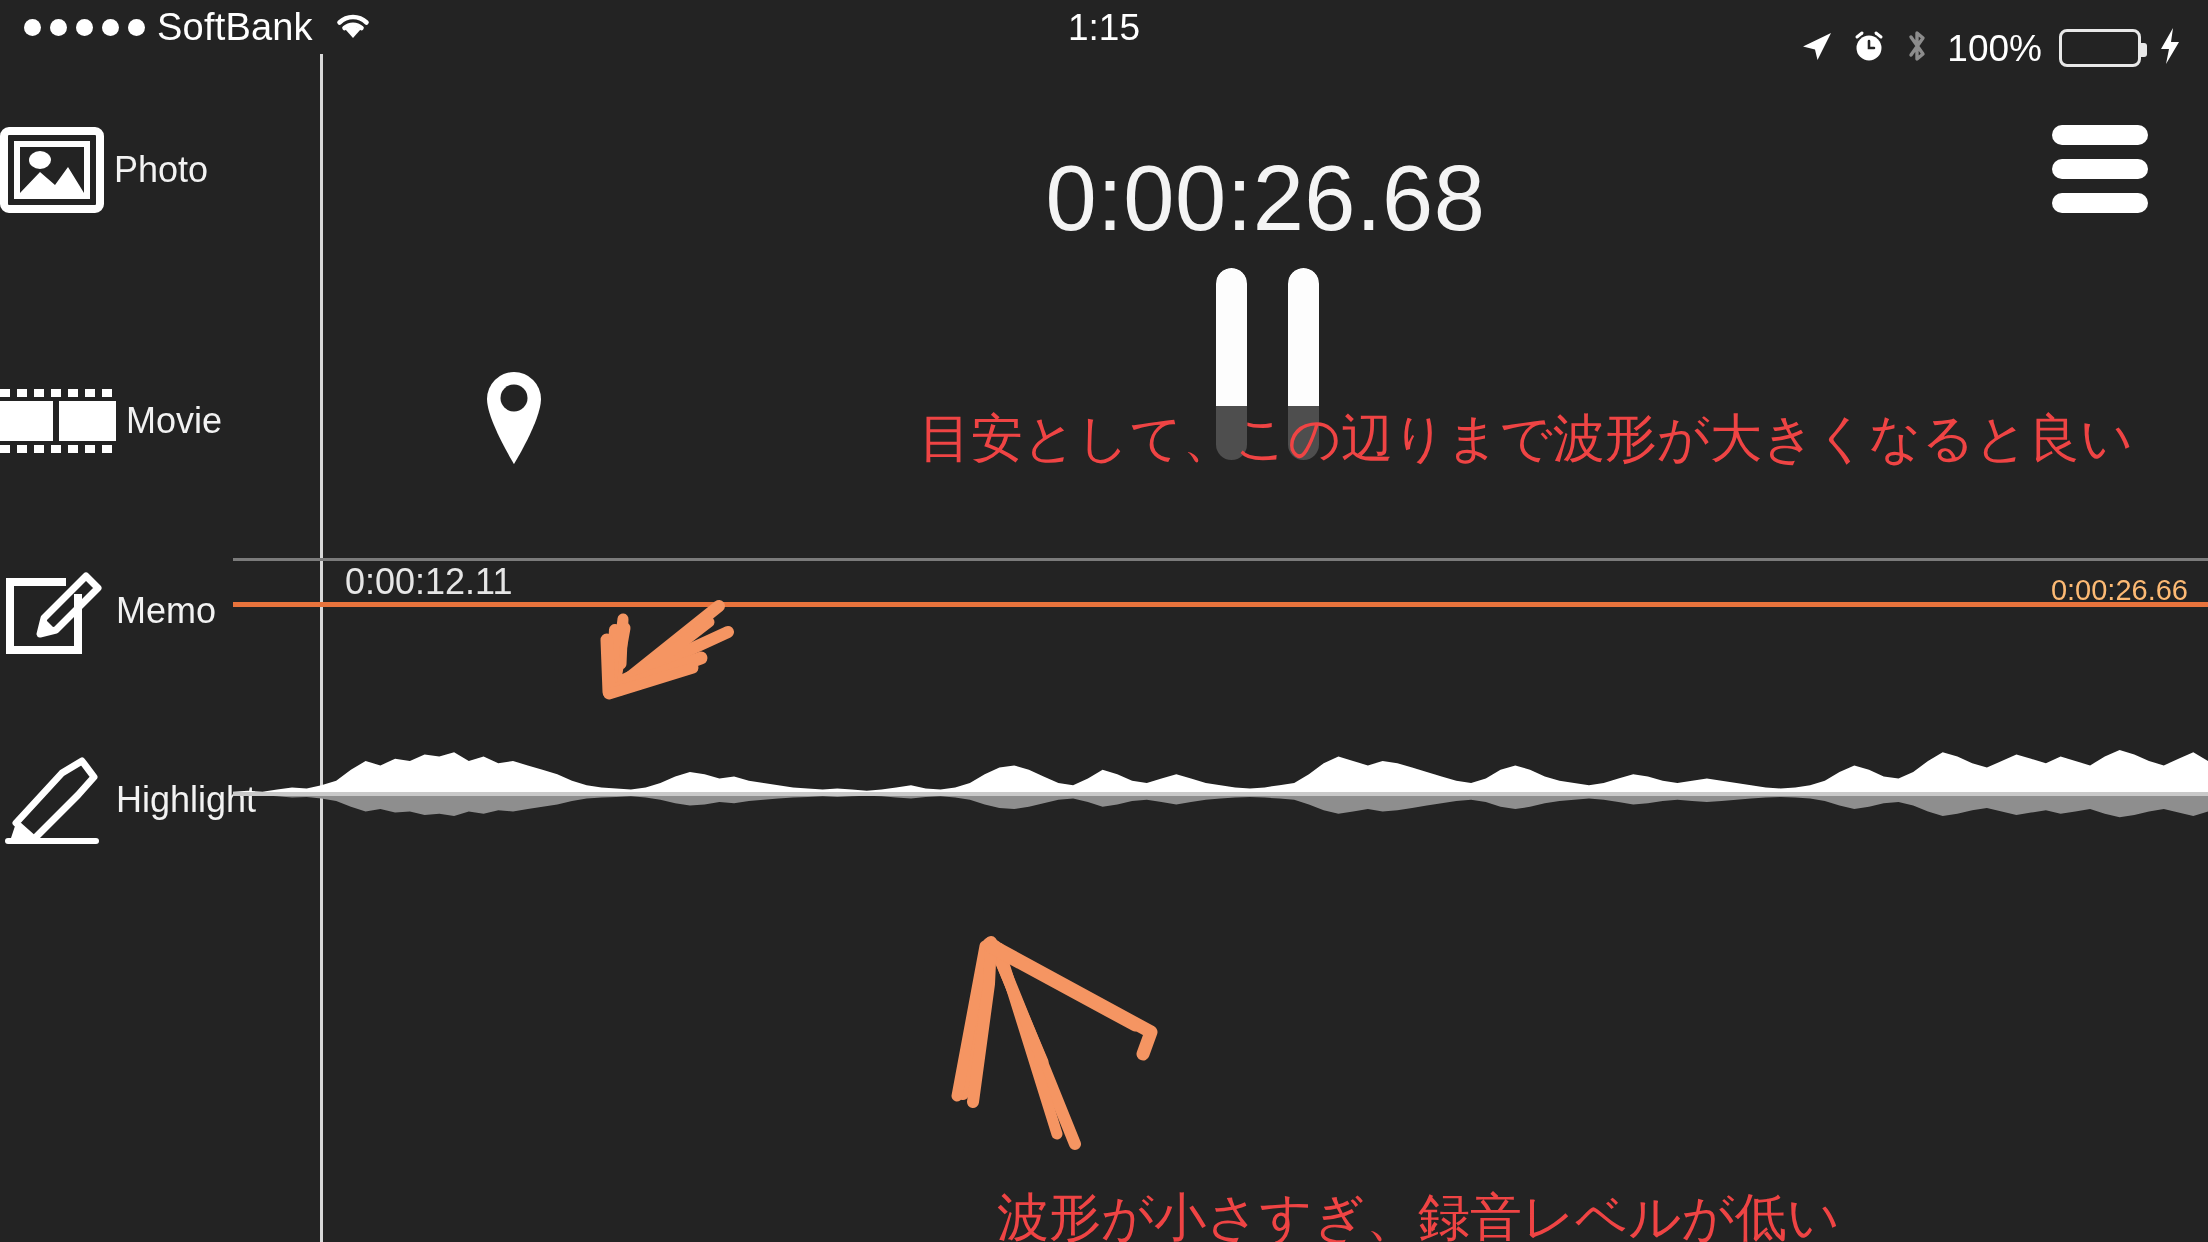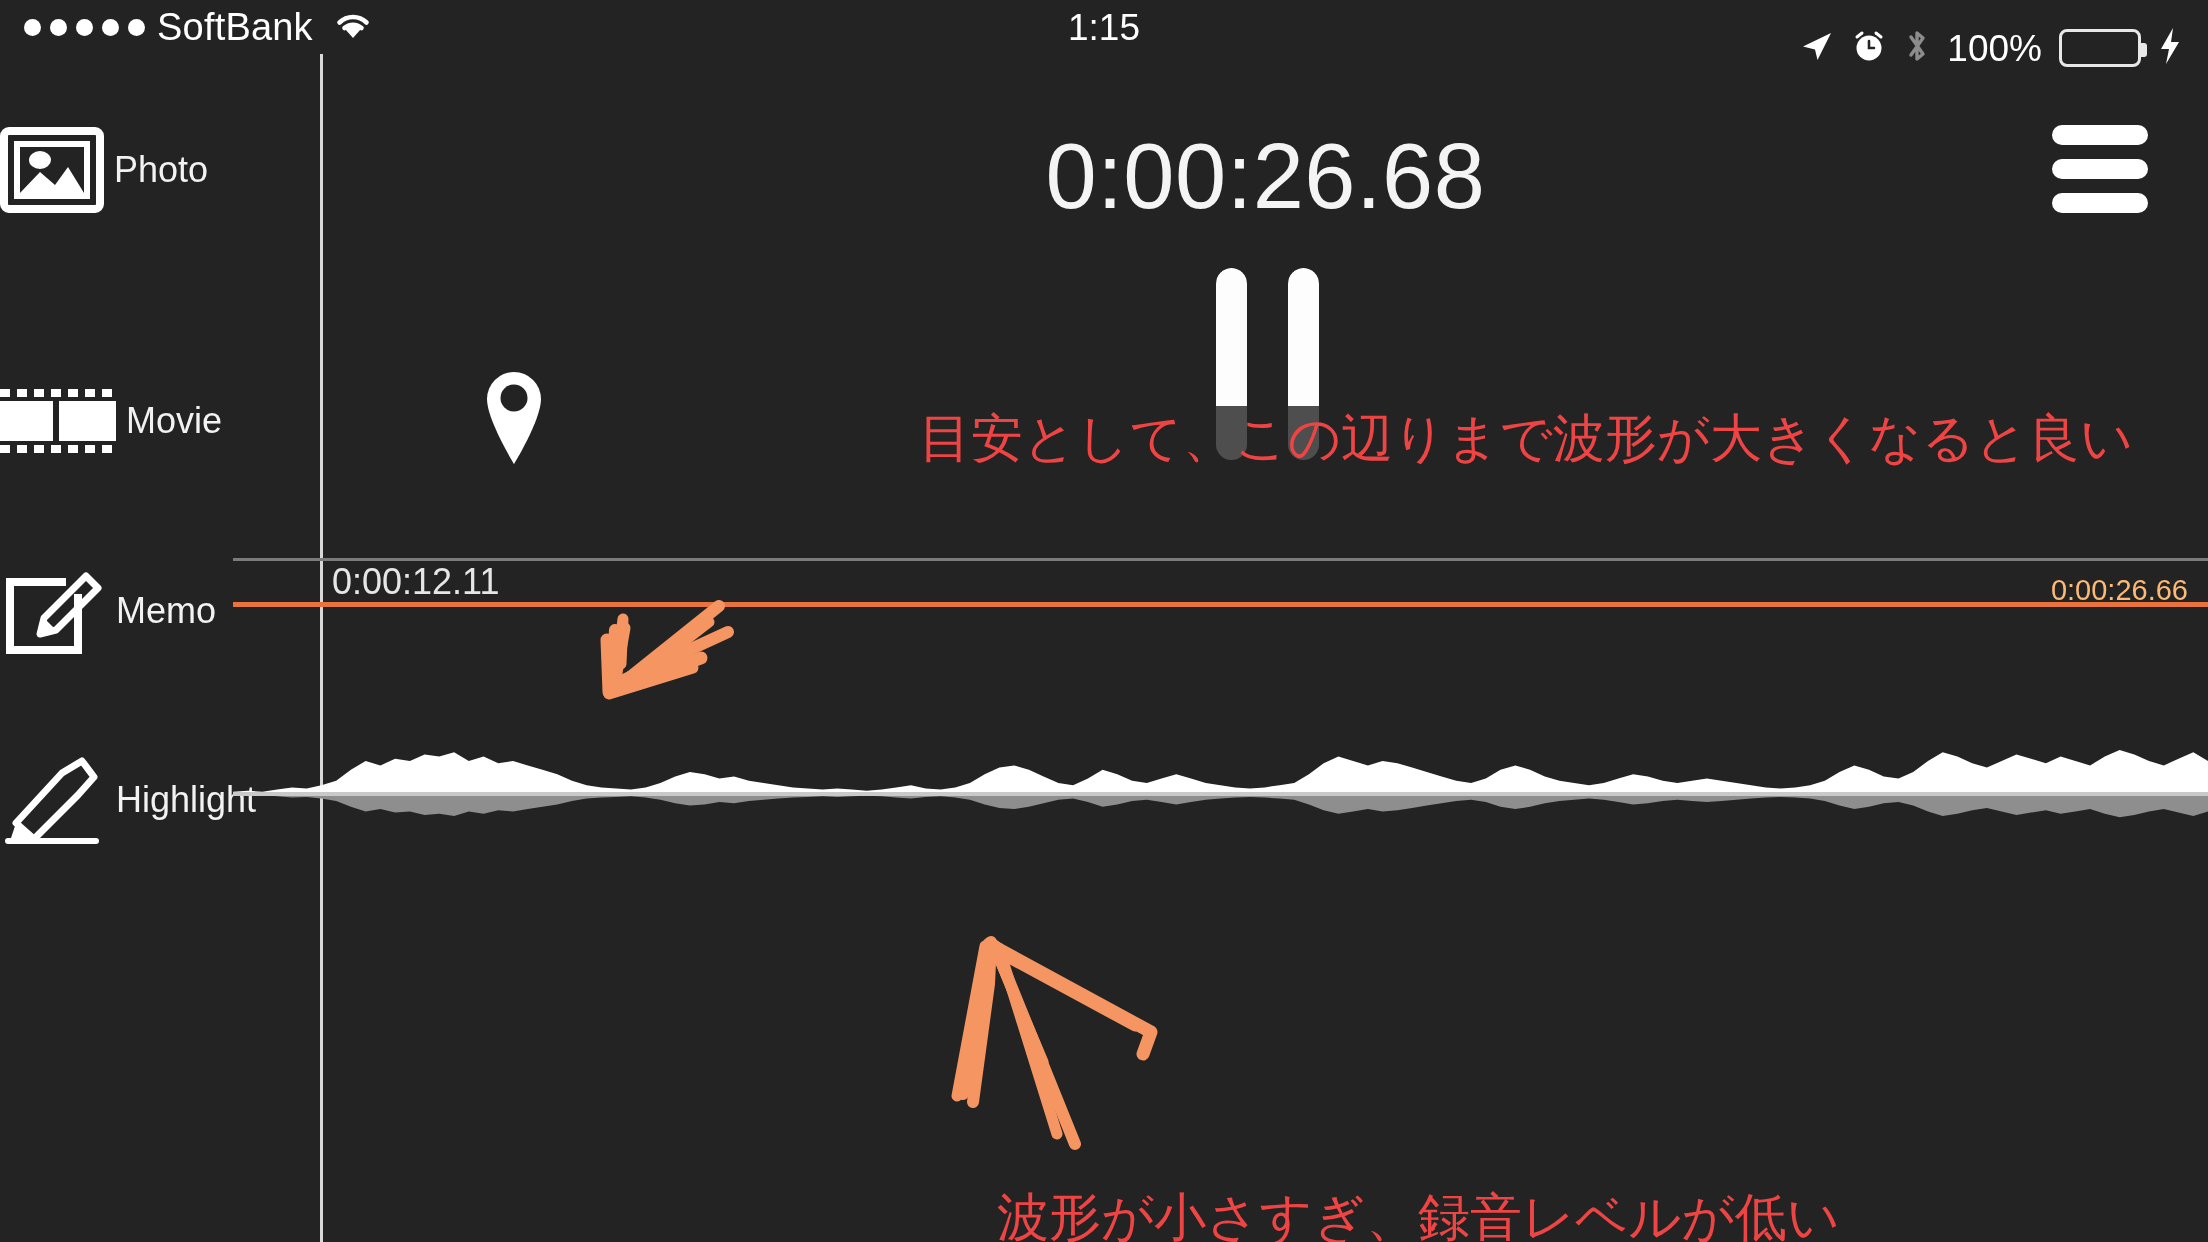--- a/index.html
+++ b/index.html
@@ -31,39 +31,39 @@
   
   .sidebar{position:absolute;left:0;top:54px;width:320px;height:1188px;background:#232323;}
   .side-item{position:absolute;left:0;width:320px;display:flex;align-items:center;gap:10px;cursor:pointer;}
   .side-item .ico{height:108px;display:flex;align-items:center;justify-content:center;}
   .side-item .lbl{color:#f2f2f2;font-size:36px;line-height:1;}
   .divider{position:absolute;left:320px;top:54px;width:3px;height:1188px;background:#d8d8d8;}
 
   
   .main{position:absolute;left:323px;top:54px;width:1885px;height:1188px;}
 
-  .timer{position:absolute;left:0;top:76px;width:1885px;text-align:center;color:#f4f4f4;
+  .timer{position:absolute;left:0;top:98px;width:1885px;text-align:center;color:#f4f4f4;
          font-size:92px;font-weight:300;letter-spacing:.5px;line-height:1;}
 
   .hamburger{position:absolute;right:60px;top:71px;width:96px;height:88px;display:flex;
              flex-direction:column;justify-content:space-between;cursor:pointer;}
   .hamburger i{display:block;height:20px;border-radius:10px;background:#fff;}
 
   .meters{position:absolute;left:893px;top:214px;width:120px;height:192px;}
   .meter{position:absolute;top:0;width:31px;height:192px;border-radius:16px;background:#4e4e4e;overflow:hidden;}
   .meter .fill{position:absolute;left:0;top:0;width:100%;background:#fdfdfd;border-radius:16px 16px 0 0;}
   .meter.m1{left:0;}
   .meter.m2{left:72px;}
 
   .filesize{position:absolute;left:0;top:486px;width:1885px;text-align:center;color:#eaeaea;
             font-size:48px;font-weight:300;line-height:1;}
 
   .pin{position:absolute;left:156px;top:314px;}
 
-  .time-left{position:absolute;left:-3px;top:510px;width:460px;padding-left:12px;color:#e6e6e6;font-size:36px;font-weight:300;line-height:1;}
+  .time-left{position:absolute;left:-3px;top:510px;width:460px;padding-left:25px;color:#e6e6e6;font-size:36px;font-weight:300;line-height:1;}
   .time-right{position:absolute;right:20px;top:522px;color:#fdba74;font-size:29px;font-weight:300;line-height:1;}
 
   .greyline{position:absolute;left:-90px;top:504px;width:1975px;height:3px;background:#7b7b7b;}
   .orangeline{position:absolute;left:-90px;top:548px;width:1975px;height:5px;background:#e8733c;}
 
   
   .wave{position:absolute;left:-90px;top:570px;width:1975px;height:260px;}
   .baseline{position:absolute;left:0;top:168px;width:1975px;height:4px;background:#c9c9c9;}
 
   

